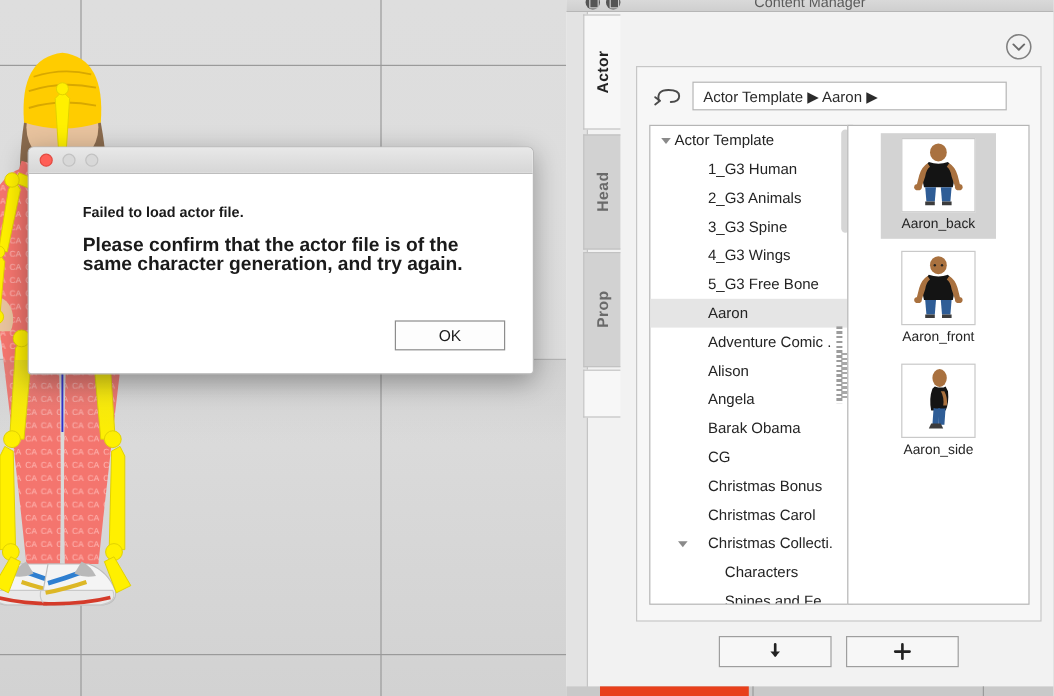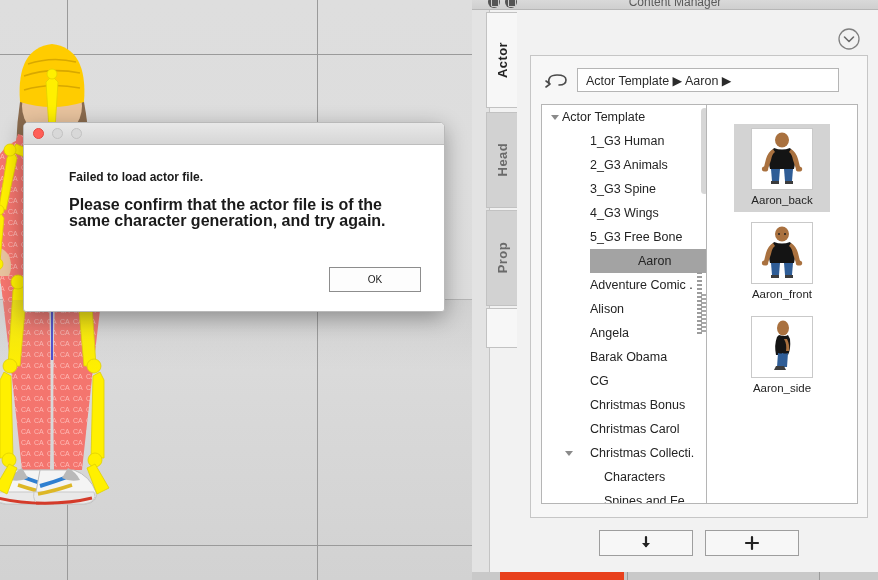--- a/index.html
+++ b/index.html
@@ -46,21 +46,21 @@
   .tl-min   { background: #d8d8d8; border: 1px solid #c2c2c2; }
   .tl-max   { background: #d8d8d8; border: 1px solid #c2c2c2; }
   #dialog-body { padding: 24px 26px 0 45px; }
   .dlg-line { font-size: 12px; font-weight: bold; color: #1a1a1a; line-height: 16px; }
   .dlg-gap { height: 12px; }
   .dlg-para { font-size: 16px; font-weight: bold; color: #1a1a1a; line-height: 16px; max-width: 345px; }
   #dialog-actions { position: absolute; right: 23px; bottom: 19px; }
   #ok-button {
     width: 92px; height: 25px;
     background: #fdfdfd; border: 1px solid #8d8d8d;
-    font-size: 10px; color: #1c1c1c; cursor: pointer;
+    font-size: 13px; color: #1c1c1c; cursor: pointer;
     font-family: "Liberation Sans", sans-serif;
   }
 
   
   #cm {
     position: absolute; left: 472px; top: 0; width: 406px; height: 580px;
     background: #f2f2f2;
   }
   #cm-titlebar {
     position: absolute; left: 0; top: 0; width: 406px; height: 10px;
@@ -133,21 +133,21 @@
 
   
   #tree-panel {
     position: absolute; left: 10px; top: 48px; width: 170px; height: 400px;
     background: #fff; border: 1px solid #b5b5b5; overflow: hidden;
   }
   .tnode {
     height: 24px; display: flex; align-items: center;
     font-size: 12.5px; color: #242424; cursor: pointer; white-space: nowrap;
   }
-  .tnode.selected { background: #a3a3a3; margin-left: 48px; }
+  .tnode.selected { background: #e5e5e5; }
   .tw { width: 14px; display: flex; align-items: center; justify-content: center; flex: 0 0 14px; }
   .caret { width: 0; height: 0; border-left: 4.5px solid transparent; border-right: 4.5px solid transparent;
            border-top: 5.5px solid #8a8a8a; }
   .lvl0 { padding-left: 6px; }
   .lvl1 { padding-left: 34px; }
   .lvl1b { padding-left: 20px; gap: 14px; }
   .lvl2 { padding-left: 48px; }
 
   #tree-scroll {
     position: absolute; right: 2px; top: 3px; width: 7px; height: 394px;
@@ -161,21 +161,21 @@
   }
   #splitter .grip {
     position: absolute; left: 2px; top: 168px; width: 5px; height: 64px;
     background: repeating-linear-gradient(180deg,#9c9c9c 0 2px,transparent 2px 4px);
   }
 
   
   #thumb-panel {
     position: absolute; left: 175px; top: 48px; width: 152px; height: 400px;
     background: #fff; border: 1px solid #b5b5b5; overflow: hidden;
-    padding: 19px;
+    padding: 6px;
   }
   .thumb-cell {
     width: 96px; height: 88px; margin: 0 auto 6px auto;
     display: flex; flex-direction: column; align-items: center;
     cursor: pointer; padding-top: 4px;
   }
   .thumb-cell.selected { background: #d3d3d3; }
   .thumb-img {
     width: 62px; height: 62px; background: #fff; border: 1px solid #c9c9c9;
     display: flex; align-items: center; justify-content: center;

